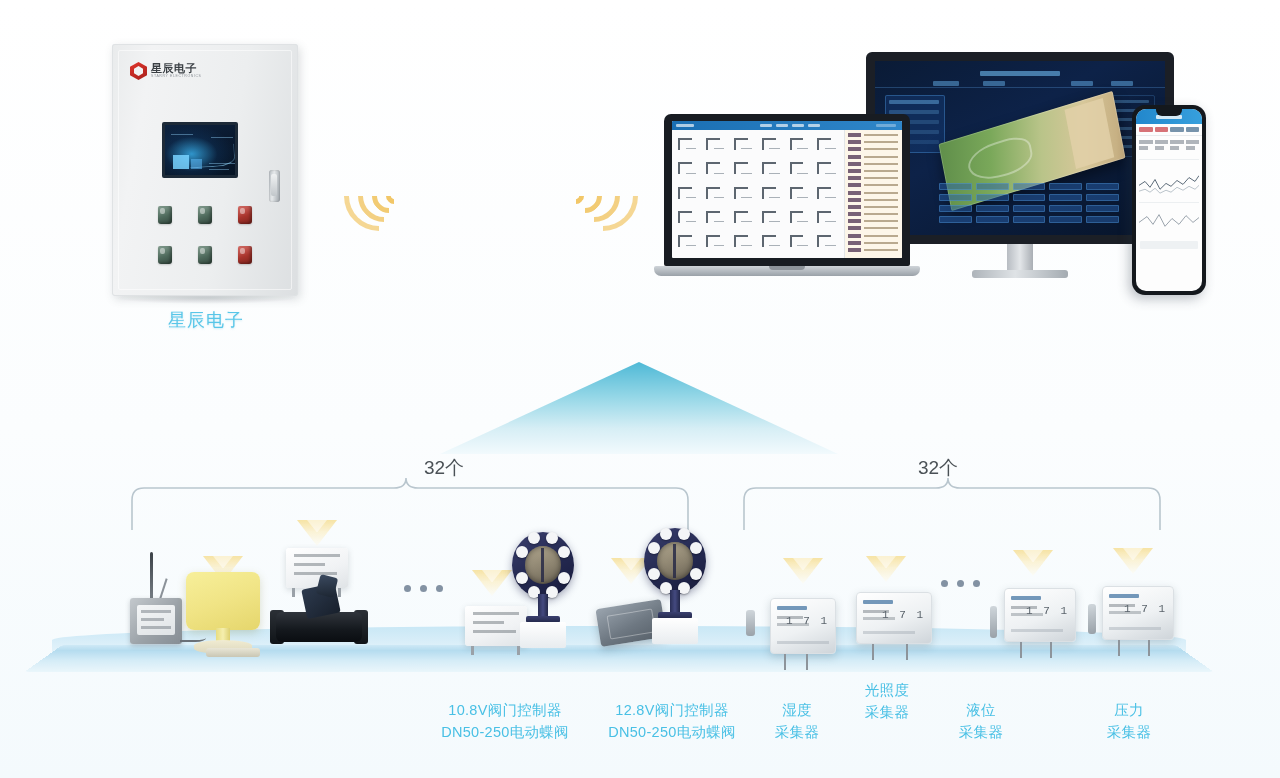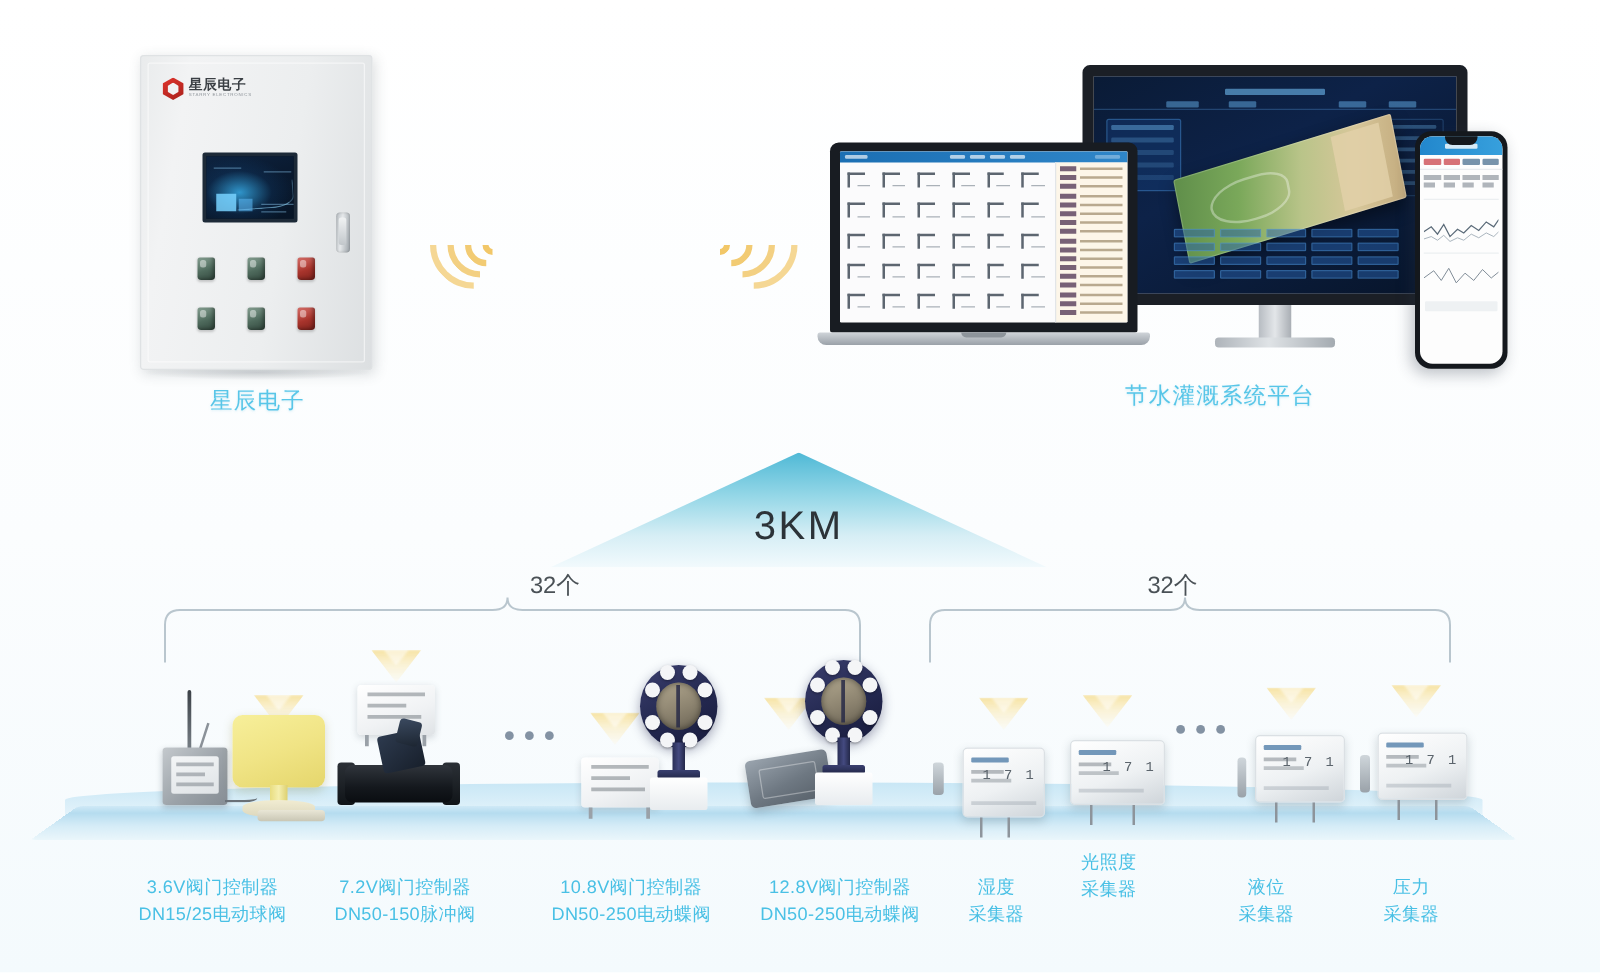--- a/index.html
+++ b/index.html
@@ -723,24 +723,22 @@
         </div>
         <div class="ph-chart2">
           <svg width="100%" height="100%" viewBox="0 0 60 34" preserveAspectRatio="none">
             <polyline points="0,20 8,14 14,22 20,12 26,24 33,16 40,22 47,13 54,20 60,15" fill="none" stroke="#7f8b96" stroke-width="0.8"></polyline>
           </svg>
         </div>
         <div class="ph-foot"></div>
       </div>
     </div>
   </div>
-  <div class="cap cap-plat">节水灌溉系统平台</div>
 
   <div class="tri"></div>
-  <div class="tri-label">3KM</div>
 
   <svg class="brk" style="left:130px; top:474px;" width="560" height="58">
     <path d="M2,56 L2,26 Q2,14 14,14 L264,14 Q276,14 276,4 Q276,14 288,14 L546,14 Q558,14 558,26 L558,56" fill="none" stroke="#b9c6ce" stroke-width="1.6"></path>
   </svg>
   <svg class="brk" style="left:742px; top:474px;" width="420" height="58">
     <path d="M2,56 L2,26 Q2,14 14,14 L194,14 Q206,14 206,4 Q206,14 218,14 L406,14 Q418,14 418,26 L418,56" fill="none" stroke="#b9c6ce" stroke-width="1.6"></path>
   </svg>
   <div class="brk-label lbl-left">32个</div>
   <div class="brk-label lbl-right">32个</div>
 
@@ -759,45 +757,37 @@
     </div>
     <div class="gw-wire"></div>
   </div>
   <div class="sig-cone" style="left:203px; top:556px;"></div>
   <div class="dev" style="left:186px; top:572px; width:80px; height:90px;">
     <div class="yv-box"></div>
     <div class="yv-neck"></div>
     <div class="yv-base"></div>
     <div class="yv-pipe"></div>
   </div>
-  <div class="devcap" style="left:95px; top:700px;">
-    <div>3.6V阀门控制器</div>
-    <div>DN15/25电动球阀</div>
-  </div>
 
   <div class="sig-cone" style="left:297px; top:520px;"></div>
   <div class="dev" style="left:286px; top:548px; width:66px; height:50px;">
     <div class="wb-body">
         <i></i>
         <i style="width:50%"></i>
         <i style="width:70%"></i>
       </div>
     <div class="wb-legL"></div>
       <div class="wb-legR"></div>
   </div>
   <div class="dev" style="left:276px; top:588px; width:96px; height:62px;">
     <div class="pv-endL"></div>
       <div class="pv-endR"></div>
     <div class="pv-body"></div>
     <div class="pv-top"></div>
     <div class="pv-sol"></div>
-  </div>
-  <div class="devcap" style="left:249px; top:700px;">
-    <div>7.2V阀门控制器</div>
-    <div>DN50-150脉冲阀</div>
   </div>
 
   <div class="dots" style="left:404px; top:585px;">
     <span></span>
       <span></span>
       <span></span>
   </div>
 
   <div class="sig-cone" style="left:472px; top:570px;"></div>
   <div class="dev" style="left:465px; top:606px; width:66px; height:50px;">
@@ -908,21 +898,21 @@
         <div class="sc-txt"></div>
         <div class="sc-txt2"></div>
       <div class="sc-digit">1 7 1</div>
       <div class="sc-strip"></div>
     </div>
     <div class="sc-legs" style="top:54px; left:24px;">
       <div class="sc-leg" style="left:6px;"></div>
       <div class="sc-leg" style="left:36px;"></div>
     </div>
   </div>
-  <div class="devcap narrow" style="left:974px; top:700px;">
+  <div class="devcap narrow" style="left:942px; top:700px;">
     <div>液位</div>
     <div>采集器</div>
   </div>
 
   <div class="sig-cone" style="left:1113px; top:548px;"></div>
   <div class="dev" style="left:1088px; top:586px; width:100px; height:80px;">
     <div class="sc-probe" style="left:0px; top:18px; width:8px; height:30px;"></div>
     <div class="sc-body" style="left:14px; width:72px; height:54px;">
       <div class="sc-logo"></div>
         <div class="sc-txt"></div>

